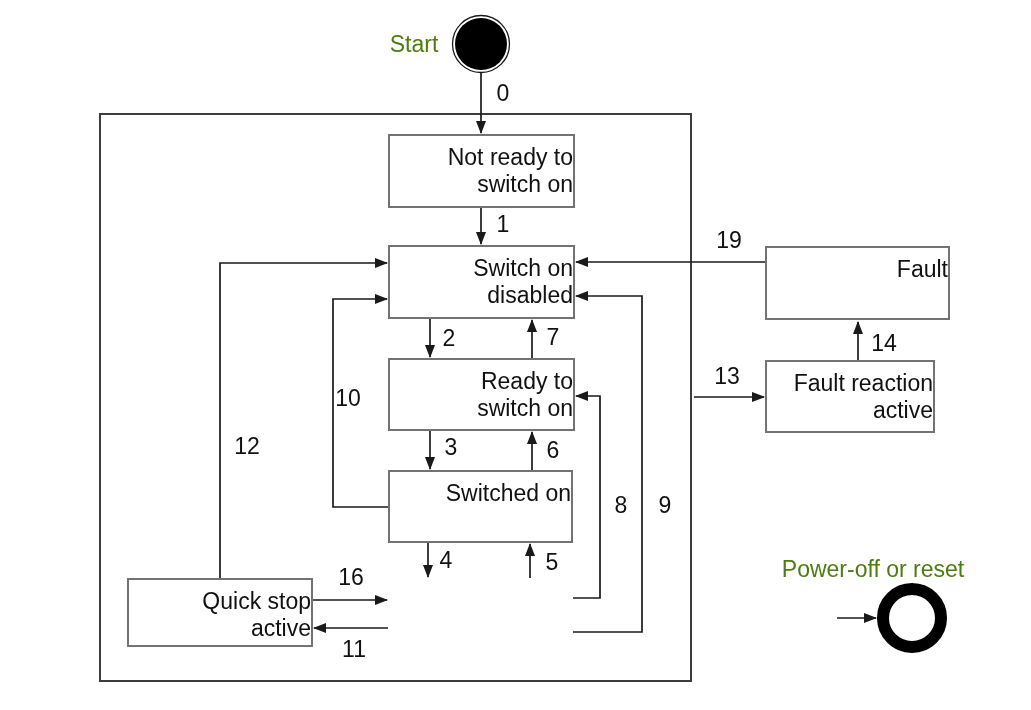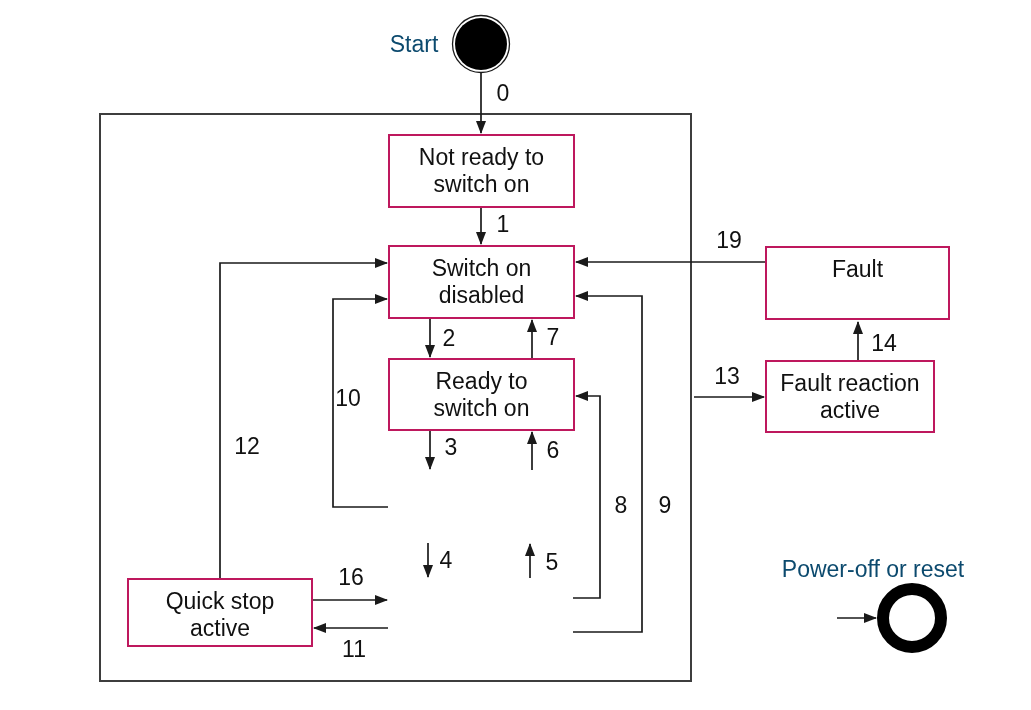--- a/index.html
+++ b/index.html
@@ -28,23 +28,23 @@
     top: 113px;
     width: 589px;
     height: 565px;
     border: 2px solid #3d3d3d;
     background: transparent;
     z-index: 1;
   }
   .state {
     position: absolute;
     box-sizing: border-box;
-    border: 2px solid #be185d;
+    border: 2px solid #737373;
     background: #ffffff;
-    text-align: center;
+    text-align: right;
     font-size: 23px;
     line-height: 27px;
     color: #111111;
     padding-top: 8px;
     z-index: 2;
   }
   .state .lbl {
     white-space: pre-line;
   }
   .tlabel {
@@ -52,21 +52,21 @@
     transform: translate(-50%, -50%);
     font-size: 23px;
     color: #111111;
     z-index: 4;
     white-space: nowrap;
   }
   .caption {
     position: absolute;
     transform: translate(-50%, -50%);
     font-size: 23px;
-    color: #0c4a6e;
+    color: #4d7c0f;
     z-index: 4;
     white-space: nowrap;
   }
 </style>
 </head>
 <body>
 
 <div id="canvas">
 
   <div class="boundary"></div>
@@ -79,20 +79,23 @@
   <div class="state" style="left:388px;top:245px;width:187px;height:74px">
     <span class="lbl">Switch on
 disabled</span>
   </div>
 
   <div class="state" style="left:388px;top:358px;width:187px;height:73px">
     <span class="lbl">Ready to
 switch on</span>
   </div>
 
+  <div class="state" style="left:388px;top:470px;width:185px;height:73px">
+    <span class="lbl">Switched on</span>
+  </div>
 
 
   <div class="state" style="left:127px;top:578px;width:186px;height:69px">
     <span class="lbl">Quick stop
 active</span>
   </div>
 
   <div class="state" style="left:765px;top:246px;width:185px;height:74px">
     <span class="lbl">Fault</span>
   </div>

